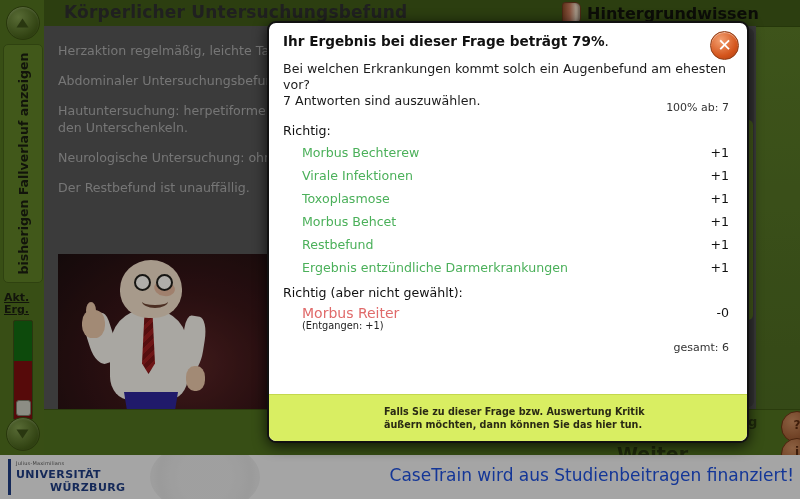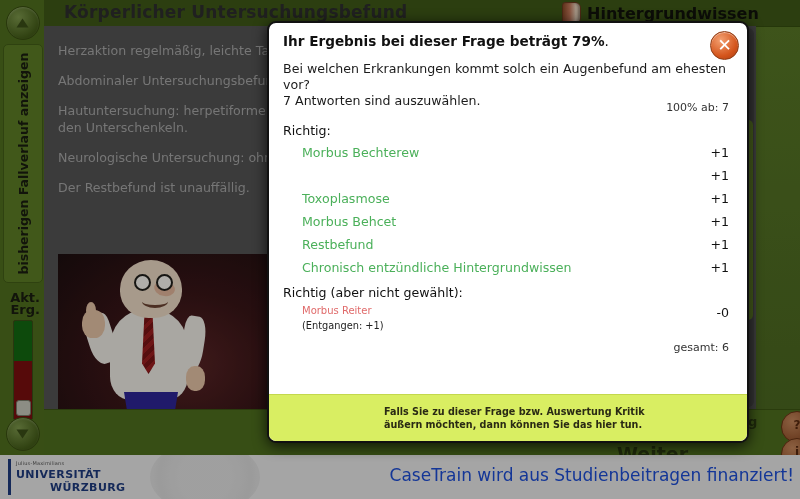--- a/index.html
+++ b/index.html
@@ -113,25 +113,26 @@
     font-size: 12.5px;
     font-weight: bold;
     color: #1a1d10;
     white-space: nowrap;
   }
 
   .akt-erg {
     position: absolute;
     left: 4px; top: 292px;
     width: 36px;
-    text-align: right;
-    font-size: 13px;
+    text-align: left;
+    font-size: 11px;
     font-weight: bold;
     color: #1a1d10;
     line-height: 12px;
+    text-decoration: underline;
   }
   .score-bar {
     position: absolute;
     left: 13px; top: 320px;
     width: 18px; height: 98px;
     background: #7b0f0f;
     border: 1px solid #3b4f18;
     border-radius: 2px;
     overflow: hidden;
   }
@@ -455,21 +456,21 @@
     position: absolute;
     right: 18px; top: 2px;
     font-size: 12.6px;
     color: #111;
   }
 
   .wrong-block { position: absolute; left: 0; right: 0; top: 282px; }
   .wrong-label {
     position: absolute;
     left: 33px; top: 0;
-    font-size: 10px;
+    font-size: 14px;
     color: #e06a6a;
   }
   .wrong-sub {
     position: absolute;
     left: 33px; top: 15px;
     font-size: 9.8px;
     color: #222;
   }
   .wrong-pts {
     position: absolute;
@@ -651,36 +652,37 @@
       <div class="dlg-threshold">100% ab: 7</div>
 
       <div class="sec-head a">Richtig:</div>
 
       <div class="ans-list">
         <div class="ans-row">
           <div class="ans-label">Morbus Bechterew</div>
           <div class="ans-pts">+1</div>
         </div>
         <div class="ans-row">
+          <div class="ans-label">Virale Infektionen</div>
           <div class="ans-pts">+1</div>
         </div>
         <div class="ans-row">
           <div class="ans-label">Toxoplasmose</div>
           <div class="ans-pts">+1</div>
         </div>
         <div class="ans-row">
           <div class="ans-label">Morbus Behcet</div>
           <div class="ans-pts">+1</div>
         </div>
         <div class="ans-row">
           <div class="ans-label">Restbefund</div>
           <div class="ans-pts">+1</div>
         </div>
         <div class="ans-row">
-          <div class="ans-label">Chronisch entzündliche Hintergrundwissen</div>
+          <div class="ans-label">Ergebnis entzündliche Darmerkrankungen</div>
           <div class="ans-pts">+1</div>
         </div>
       </div>
 
       <div class="sec-head b">Richtig (aber nicht gewählt):</div>
 
       <div class="wrong-block">
         <div class="wrong-label">Morbus Reiter</div>
         <div class="wrong-sub">(Entgangen: +1)</div>
         <div class="wrong-pts">-0</div>

